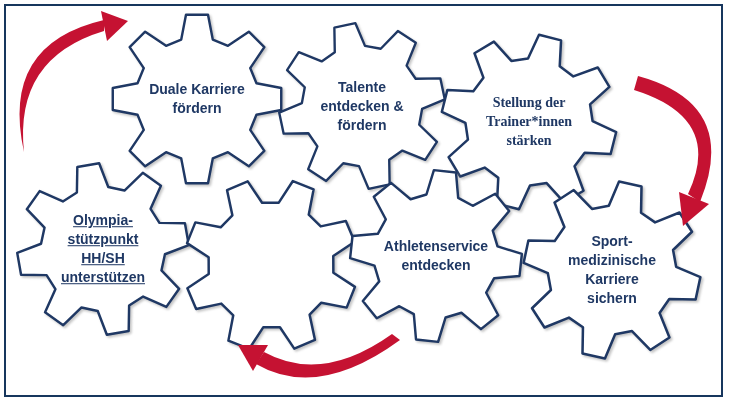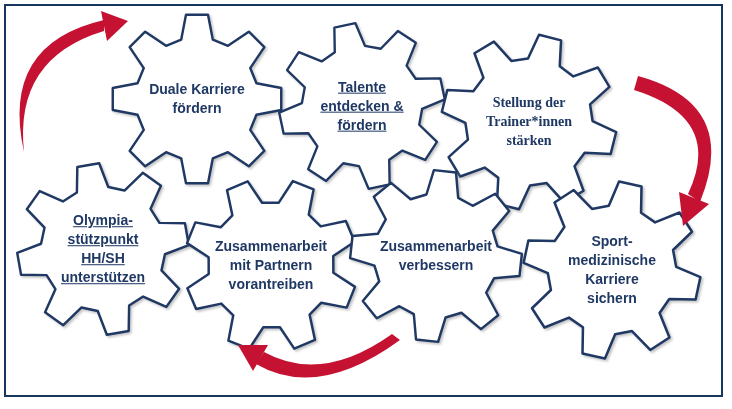--- a/index.html
+++ b/index.html
@@ -43,49 +43,48 @@
     <svg viewBox="0 0 210 210">
       <path d="M86.8,36.4L92.3,7.8L117.7,7.8L123.2,36.4L140.7,43.6L164.8,27.3L182.7,45.2L166.4,69.3L173.6,86.8L202.2,92.3L202.2,117.7L173.6,123.2L166.4,140.7L182.7,164.8L164.8,182.7L140.7,166.4L123.2,173.6L117.7,202.2L92.3,202.2L86.8,173.6L69.3,166.4L45.2,182.7L27.3,164.8L43.6,140.7L36.4,123.2L7.8,117.7L7.8,92.3L36.4,86.8L43.6,69.3L27.3,45.2L45.2,27.3L69.3,43.6Z"></path>
     </svg>
     <div class="gear-label" style="width: 120px;">Duale Karriere fördern</div>
   </div>
 
   <div class="gear" style="left: 273px; top: 17px; width: 178px; height: 178px;">
     <svg viewBox="0 0 210 210">
       <path d="M72.9,41.7L72.4,12.6L97.2,7.3L108.5,34.1L127.1,37.5L147.3,16.6L168.5,30.4L157.6,57.4L168.3,72.9L197.4,72.4L202.7,97.2L175.9,108.5L172.5,127.1L193.4,147.3L179.6,168.5L152.6,157.6L137.1,168.3L137.6,197.4L112.8,202.7L101.5,175.9L82.9,172.5L62.7,193.4L41.5,179.6L52.4,152.6L41.7,137.1L12.6,137.6L7.3,112.8L34.1,101.5L37.5,82.9L16.6,62.7L30.4,41.5L57.4,52.4Z"></path>
     </svg>
-    <div class="gear-label" style="width: 104px; text-decoration: underline;">Talente entdecken &amp; fördern</div>
+    <div class="gear-label" style="width: 104px;">Talente entdecken &amp; fördern</div>
   </div>
 
   <div class="gear" style="left: 435px; top: 28px; width: 188px; height: 188px;">
     <svg viewBox="0 0 210 210">
       <path d="M103.9,34.0L116.2,7.6L140.8,13.8L139.3,42.8L154.5,54.1L181.8,44.1L194.8,65.8L173.2,85.3L176.0,103.9L202.4,116.2L196.2,140.8L167.2,139.3L155.9,154.5L165.9,181.8L144.2,194.8L124.7,173.2L106.1,176.0L93.8,202.4L69.2,196.2L70.7,167.2L55.5,155.9L28.2,165.9L15.2,144.2L36.8,124.7L34.0,106.1L7.6,93.8L13.8,69.2L42.8,70.7L54.1,55.5L44.1,28.2L65.8,15.2L85.3,36.8Z"></path>
     </svg>
     <div class="gear-label" style="width: 110px; font-family: Liberation Serif, serif;">Stellung der Trainer*innen stärken</div>
   </div>
 
   <div class="gear" style="left: 11px; top: 157px; width: 184px; height: 184px;">
     <svg viewBox="0 0 210 210">
       <path d="M75.2,40.6L75.7,11.5L100.6,7.1L111.0,34.3L129.5,38.3L150.4,18.1L171.1,32.7L159.3,59.2L169.4,75.2L198.5,75.7L202.9,100.6L175.7,111.0L171.7,129.5L191.9,150.4L177.3,171.1L150.8,159.3L134.8,169.4L134.3,198.5L109.4,202.9L99.0,175.7L80.5,171.7L59.6,191.9L38.9,177.3L50.7,150.8L40.6,134.8L11.5,134.3L7.1,109.4L34.3,99.0L38.3,80.5L18.1,59.6L32.7,38.9L59.2,50.7Z"></path>
     </svg>
     <div class="gear-label" style="width: 100px; text-decoration: underline;">Olympia-stützpunkt HH/SH unterstützen</div>
   </div>
 
   <div class="gear" style="left: 178px; top: 172px; width: 186px; height: 186px;">
     <svg viewBox="0 0 210 210">
       <path d="M113.8,34.6L129.7,10.2L153.1,19.6L147.6,48.2L161.1,61.4L189.5,55.4L199.4,78.7L175.3,94.9L175.4,113.8L199.8,129.7L190.4,153.1L161.8,147.6L148.6,161.1L154.6,189.5L131.3,199.4L115.1,175.3L96.2,175.4L80.3,199.8L56.9,190.4L62.4,161.8L48.9,148.6L20.5,154.6L10.6,131.3L34.7,115.1L34.6,96.2L10.2,80.3L19.6,56.9L48.2,62.4L61.4,48.9L55.4,20.5L78.7,10.6L94.9,34.7Z"></path>
     </svg>
-    <div class="gear-label" style="width: 126px;">Zusammenarbeit mit Partnern vorantreiben</div>
   </div>
 
   <div class="gear" style="left: 344px; top: 164px; width: 184px; height: 184px;">
     <svg viewBox="0 0 210 210">
       <path d="M94.1,34.8L102.6,7.0L127.8,9.7L130.3,38.6L146.9,47.7L172.6,34.0L188.5,53.7L169.8,76.0L175.2,94.1L203.0,102.6L200.3,127.8L171.4,130.3L162.3,146.9L176.0,172.6L156.3,188.5L134.0,169.8L115.9,175.2L107.4,203.0L82.2,200.3L79.7,171.4L63.1,162.3L37.4,176.0L21.5,156.3L40.2,134.0L34.8,115.9L7.0,107.4L9.7,82.2L38.6,79.7L47.7,63.1L34.0,37.4L53.7,21.5L76.0,40.2Z"></path>
     </svg>
-    <div class="gear-label" style="width: 120px;">Zusammenarbeit verbessern</div>
+    <div class="gear-label" style="width: 120px;">Athletenservice entdecken</div>
   </div>
 
   <div class="gear" style="left: 517px; top: 175px; width: 190px; height: 190px;">
     <svg viewBox="0 0 210 210">
       <path d="M101.5,34.1L112.8,7.3L137.6,12.6L137.1,41.7L152.6,52.4L179.6,41.5L193.4,62.7L172.5,82.9L175.9,101.5L202.7,112.8L197.4,137.6L168.3,137.1L157.6,152.6L168.5,179.6L147.3,193.4L127.1,172.5L108.5,175.9L97.2,202.7L72.4,197.4L72.9,168.3L57.4,157.6L30.4,168.5L16.6,147.3L37.5,127.1L34.1,108.5L7.3,97.2L12.6,72.4L41.7,72.9L52.4,57.4L41.5,30.4L62.7,16.6L82.9,37.5Z"></path>
     </svg>
     <div class="gear-label" style="width: 104px;">Sport-medizinische Karriere sichern</div>
   </div>
 </div>
 

